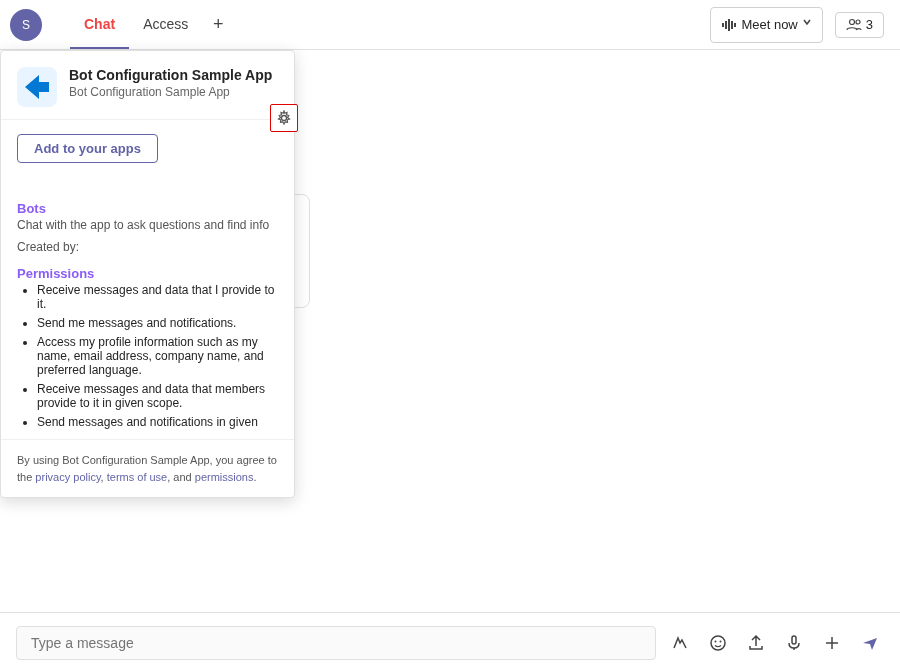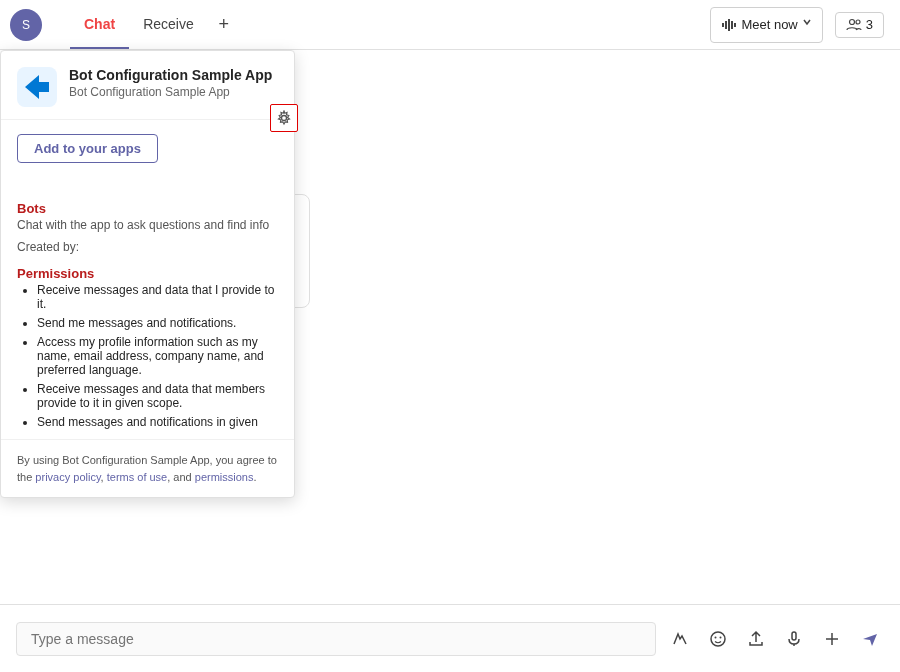--- a/index.html
+++ b/index.html
@@ -180,21 +180,21 @@
     .sample-card-desc {
       font-size: 13px;
       color: #555;
       margin-left: 0;
     }
 
     
     .message-bar {
       position: absolute;
       bottom: 0; left: 0; right: 0;
-      height: 68px;
+      height: 60px;
       background: #fff;
       border-top: 1px solid #e0e0e0;
       display: flex;
       align-items: center;
       padding: 0 16px;
       gap: 10px;
     }
     .message-input {
       flex: 1;
       border: 1px solid #e0e0e0;
@@ -300,21 +300,21 @@
 
     .section-title {
       font-size: 13px;
       font-weight: 700;
       color: #252525;
       margin-bottom: 8px;
     }
     .subsection-title {
       font-size: 13px;
       font-weight: 700;
-      color: #b91c1c;
+      color: #8b5cf6;
       margin-top: 12px;
       margin-bottom: 2px;
     }
     .section-desc {
       font-size: 12px;
       color: #555;
       margin-bottom: 4px;
     }
     .created-by {
       font-size: 12px;
@@ -352,21 +352,21 @@
   <div class="top-bar-left">
     <div class="avatar-circle">
       <span>S</span>
     </div>
   </div>
   <div class="top-bar-tabs">
     <div class="tab active">
       <span>Chat</span>
     </div>
     <div class="tab">
-      <span>Receive</span>
+      <span>Access</span>
     </div>
     <div class="tab-add">
       <span>+</span>
     </div>
   </div>
   <div class="top-bar-right">
     <button class="meet-now-btn">
       <svg width="16" height="16" viewBox="0 0 16 16" fill="none">
         <rect x="1" y="6" width="2" height="4" fill="#444"></rect>
         <rect x="4" y="4" width="2" height="8" fill="#444"></rect>

